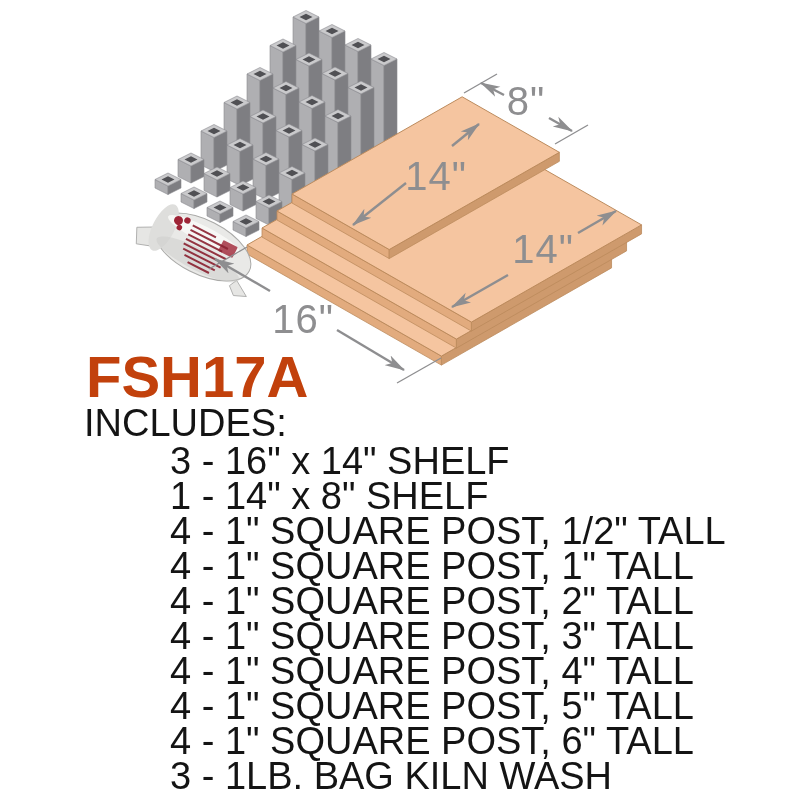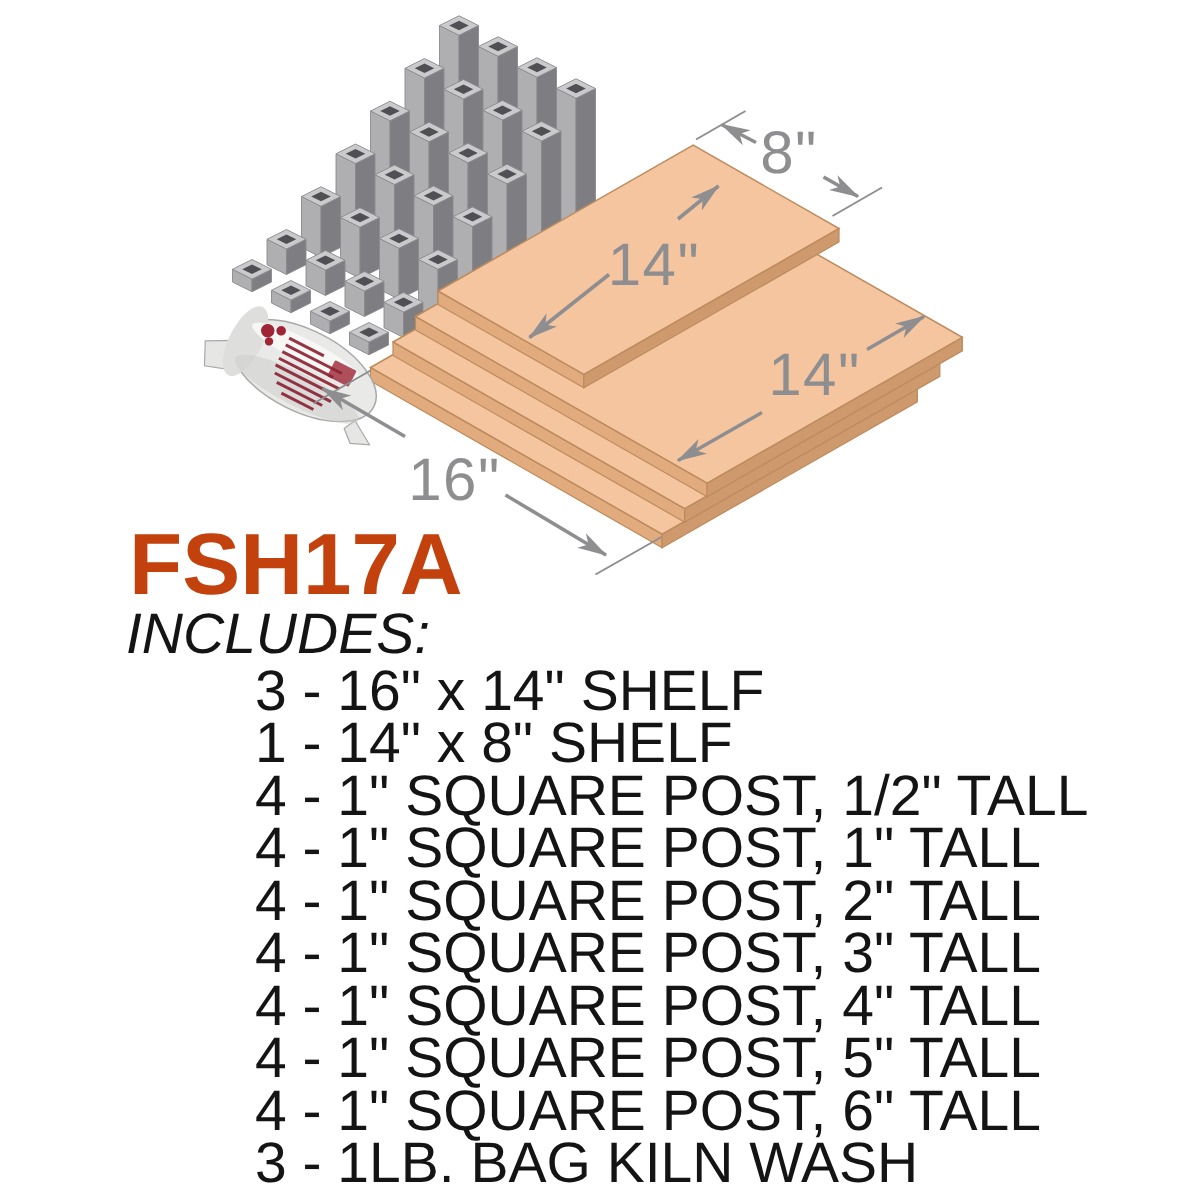--- a/index.html
+++ b/index.html
@@ -2,21 +2,21 @@
 <html><head>
 <meta charset="utf-8">
 <style>
   html,body{margin:0;padding:0;background:#ffffff;}
   .canvas{position:relative;width:800px;height:800px;background:#ffffff;overflow:hidden;
           font-family:"Liberation Sans",sans-serif;}
   svg.diagram{position:absolute;left:0;top:0;}
   .dim-label{font:40px "Liberation Sans",sans-serif;fill:#8E8E90;text-anchor:middle;letter-spacing:1px;}
   .ext{stroke-width:1.3;}
   .title{position:absolute;left:86px;top:348px;font-size:58px;font-weight:bold;color:#c2410c;line-height:1;}
-  .includes{position:absolute;left:84px;top:404px;font-size:38px;color:#141414;line-height:1;font-style:italic;}
+  .includes{position:absolute;left:84px;top:404px;font-size:38px;color:#141414;line-height:1;}
   .items{position:absolute;left:170px;top:444px;font-size:38px;color:#141414;line-height:35px;white-space:nowrap;}
 </style>
 </head>
 <body>
 
 <div class="canvas">
 
   <svg class="diagram" width="800" height="800" viewBox="0 0 800 800">
     <defs>
       <marker id="arrow" viewBox="0 0 12 8" refX="11.4" refY="4" markerWidth="20" markerHeight="13.3" orient="auto" markerUnits="userSpaceOnUse">

